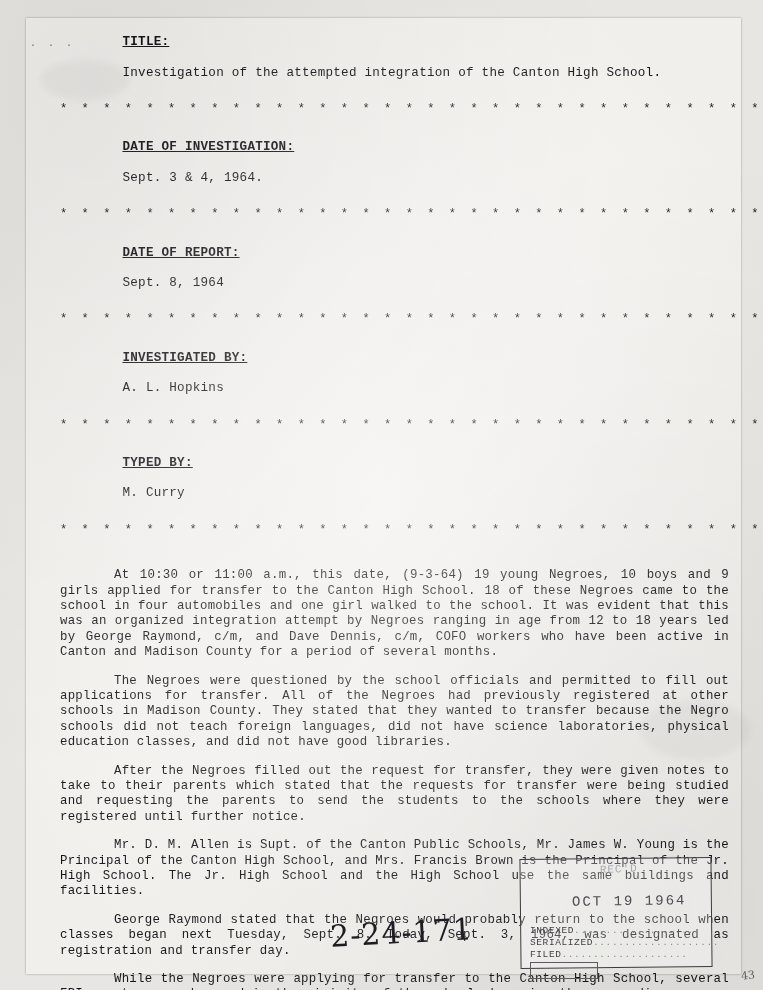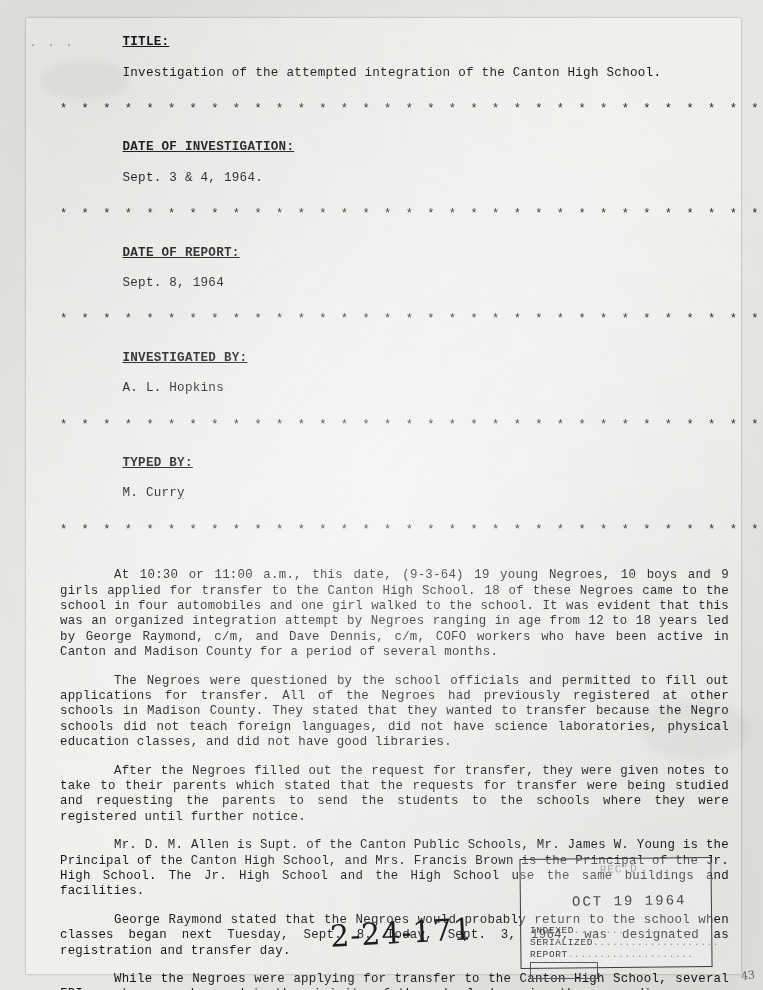--- a/index.html
+++ b/index.html
@@ -252,18 +252,18 @@
   </div>
 
   <div class="handwritten">2-24-171</div>
 
   <div class="stamp-box"></div>
   <div class="faint-stamp">REC'D</div>
   <div class="stamp-date">OCT 19 1964</div>
   <div class="stamp-lines">
     <div><span>INDEXED</span><span class="stamp-dots">....................</span></div>
     <div><span>SERIALIZED</span><span class="stamp-dots">....................</span></div>
-    <div><span>REPORT</span><span class="stamp-dots">....................</span></div>
+    <div><span>FILED</span><span class="stamp-dots">....................</span></div>
   </div>
   <div class="stamp-small-box"></div>
 
   <div class="edge-mark">43</div>
 </div>
 
 </body></html>

